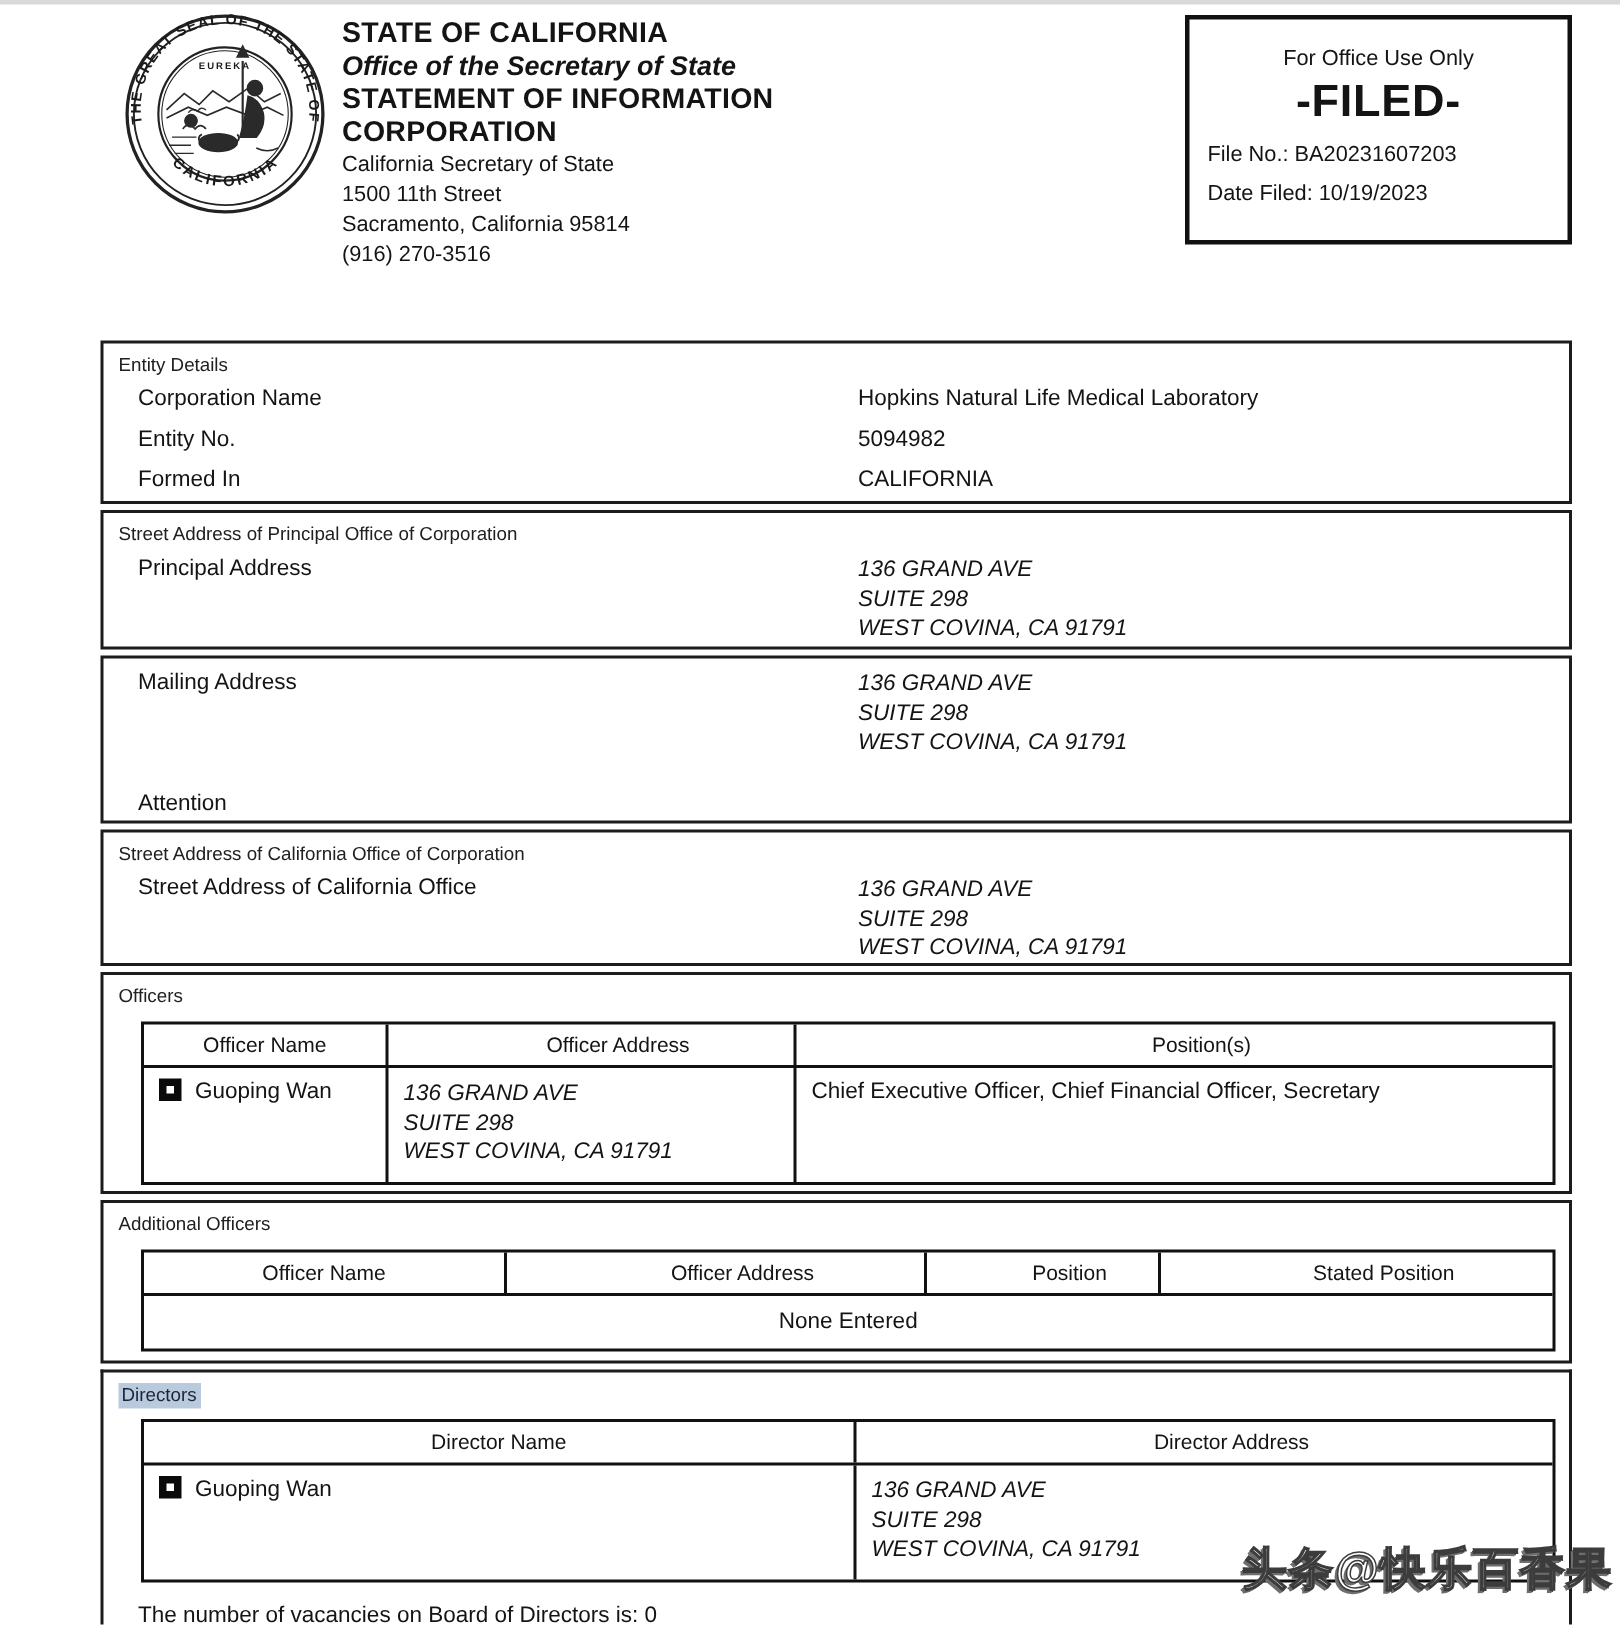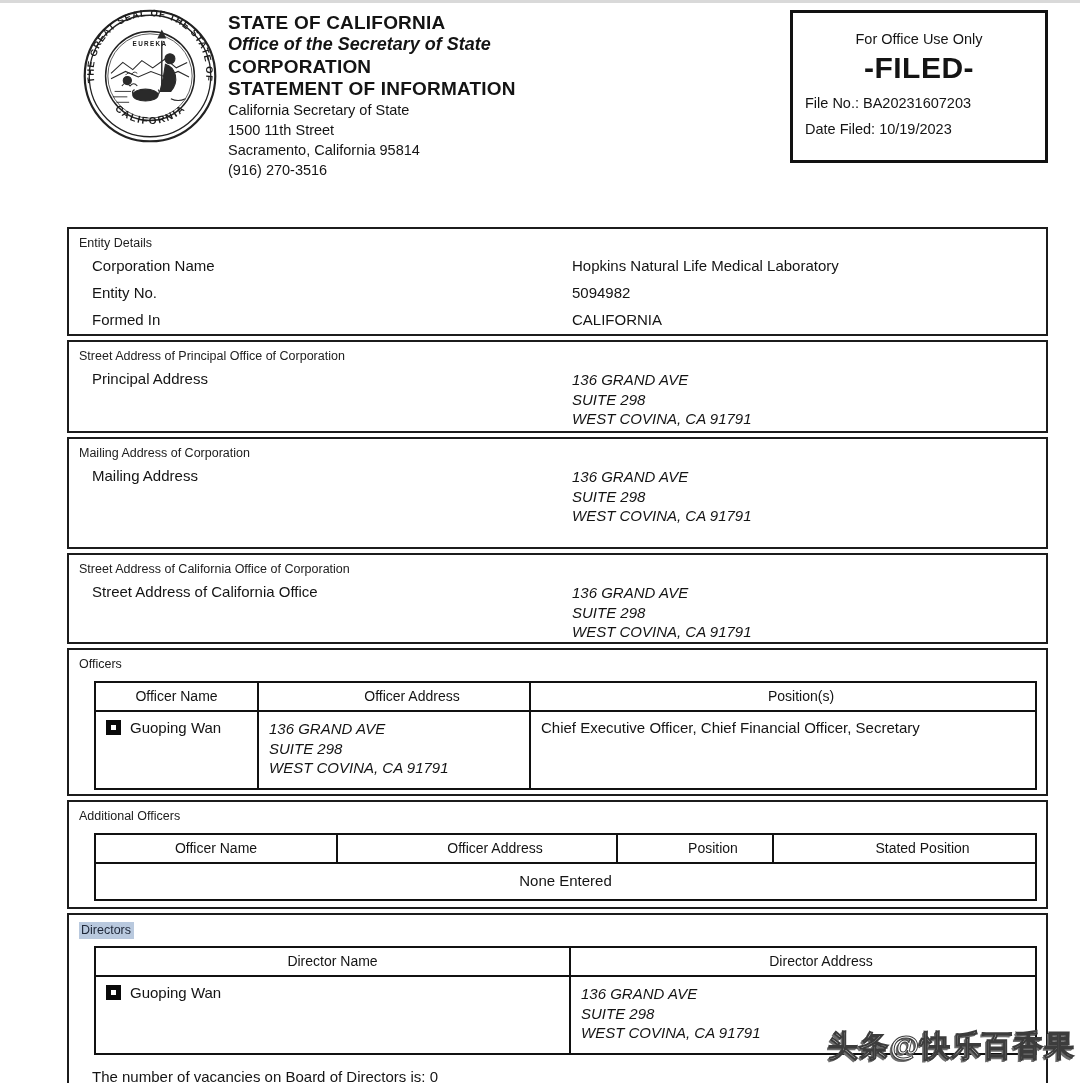--- a/index.html
+++ b/index.html
@@ -119,22 +119,22 @@
     <path d="M36 92 h18 M34 98 h16 M38 104 h14" stroke-width="1"></path>
     <path d="M48 74 q3 -4 7 -1 q2 -4 6 -1" stroke-width="1"></path>
     <circle cx="50" cy="80" r="4.5" fill="#2a2a2a"></circle>
     <path d="M98 100 q8 4 16 0" stroke-width="1.2"></path>
   </g>
 </svg>
 
 <div class="hdr-text">
   <div class="hdr-title">STATE OF CALIFORNIA</div>
   <div class="hdr-sub">Office of the Secretary of State</div>
+  <div class="hdr-title">STATEMENT OF INFORMATION</div>
   <div class="hdr-title">CORPORATION</div>
-  <div class="hdr-title">STATEMENT OF INFORMATION</div>
   <div class="hdr-small">California Secretary of State</div>
   <div class="hdr-small">1500 11th Street</div>
   <div class="hdr-small">Sacramento, California 95814</div>
   <div class="hdr-small">(916) 270-3516</div>
 </div>
 
 <div class="office-box">
   <div class="fo-label">For Office Use Only</div>
   <div class="fo-filed">-FILED-</div>
   <div class="fo-line">File No.: BA20231607203</div>
@@ -169,21 +169,20 @@
         <div class="val-lines">
           <div>136 GRAND AVE</div>
           <div>SUITE 298</div>
           <div>WEST COVINA, CA 91791</div>
         </div>
       </div>
     </div>
   </div>
 
   <div class="sec s-mailing">
-    <div class="sec-label">Mailing Address of Corporation</div>
     <div class="rows">
       <div class="field-row">
         <div class="field-label">Mailing Address</div>
         <div class="val-lines">
           <div>136 GRAND AVE</div>
           <div>SUITE 298</div>
           <div>WEST COVINA, CA 91791</div>
         </div>
       </div>
       <div class="field-row attention">

